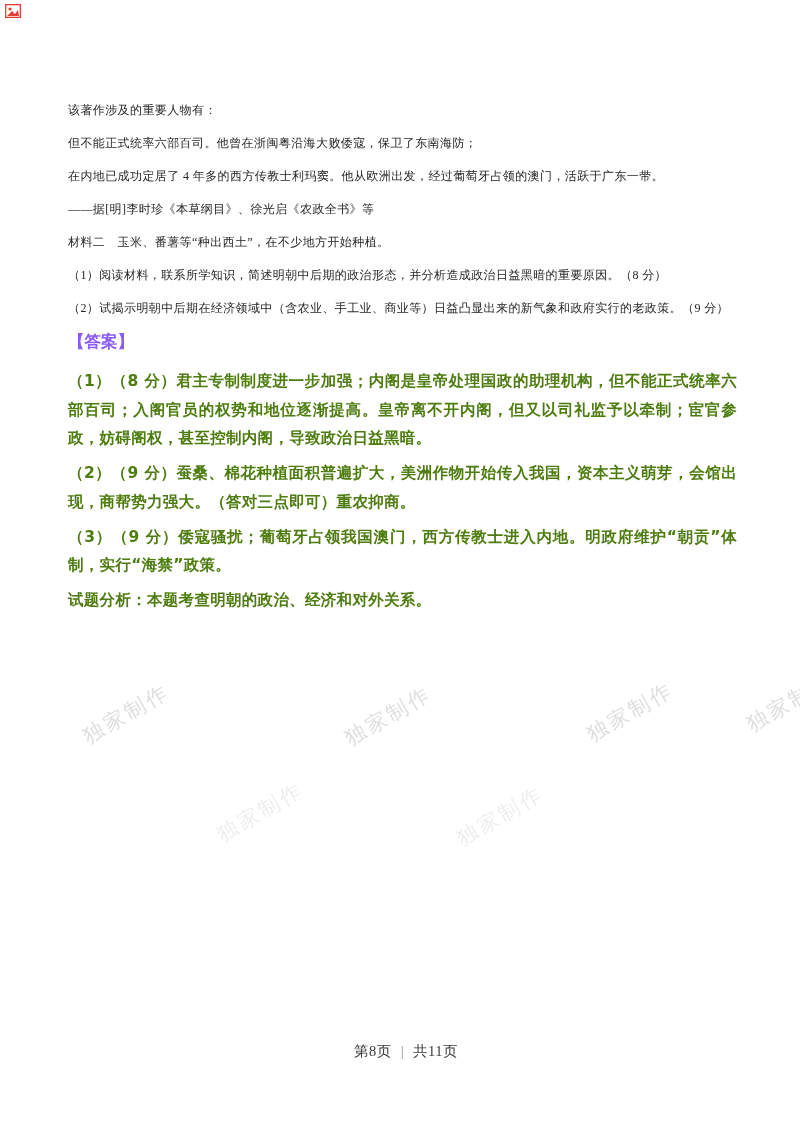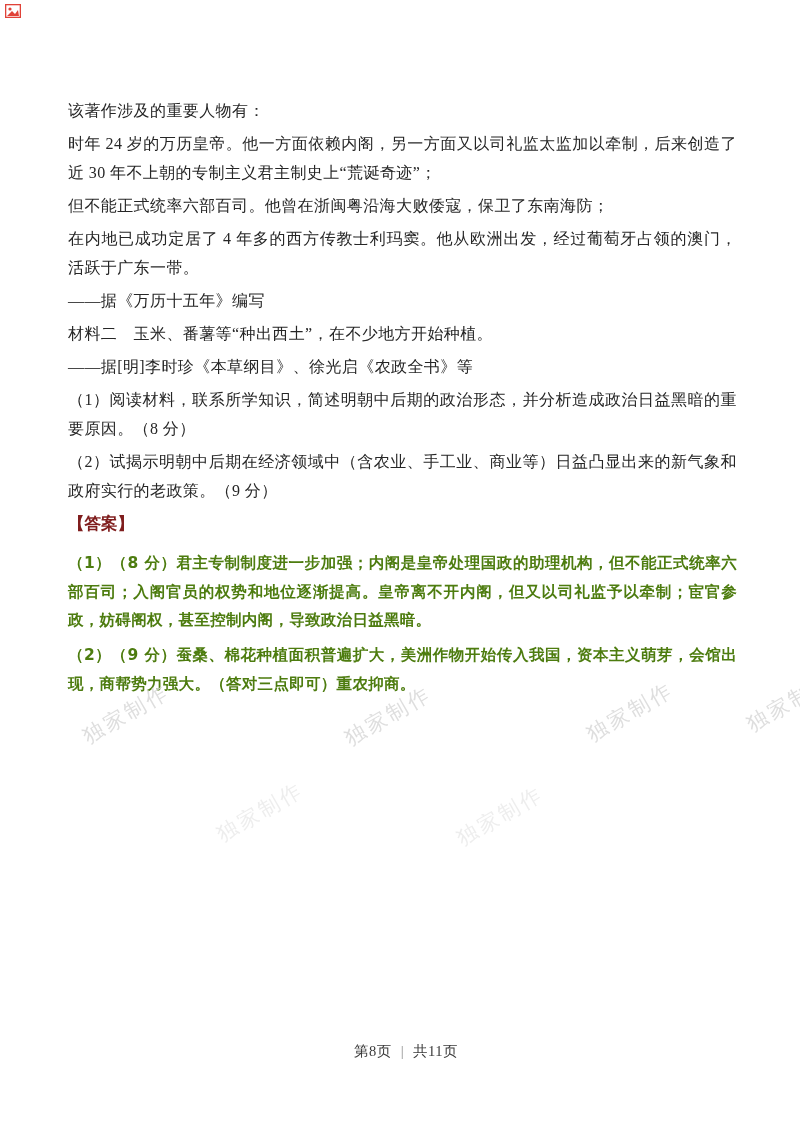--- a/index.html
+++ b/index.html
@@ -10,33 +10,33 @@
     overflow:hidden;
     font-family:"Liberation Serif","DejaVu Serif",serif;
   }
   .content{
     position:absolute;
     left:68px;top:96px;
     width:669px;
   }
   .para{
     margin:0 0 4px 0;
-    font-size:16px;
+    font-size:12px;
     line-height:29px;
     letter-spacing:0.4px;
     color:#262626;
     text-align:justify;
   }
   .ans-header{
     margin:0 0 11px 0;
     font-family:"DejaVu Sans","Liberation Sans",sans-serif;
     font-weight:bold;
     font-size:16.5px;
     line-height:29px;
-    color:#7f1d1d;
+    color:#8b5cf6;
   }
   .ans{
     margin:0 0 6px 0;
     font-family:"DejaVu Sans","Liberation Sans",sans-serif;
     font-weight:bold;
     font-size:15.5px;
     line-height:28.7px;
     letter-spacing:0.3px;
     color:#4d7c0f;
     text-align:justify;
@@ -83,33 +83,33 @@
 <div class="page">
 
   <svg class="broken-img" viewBox="0 0 16 14">
     <rect x="0.5" y="0.5" width="15" height="13" fill="none" stroke="#e04238" stroke-width="1.6"></rect>
     <circle cx="5" cy="5" r="1.6" fill="#e04238"></circle>
     <path d="M2 12 L7 7 L10 10 L13 6 L14 12 Z" fill="#e04238"></path>
   </svg>
 
   <div class="content">
     <p class="para">该著作涉及的重要人物有：</p>
-    <p class="para">时年 24 岁的万历皇帝。他一方面依赖内阁，另一方面又以司礼监太监加以牵制，后来创造了近 30 年不上朝的专制主义君主制史上“荒诞奇迹”；</p>
     <p class="para">但不能正式统率六部百司。他曾在浙闽粤沿海大败倭寇，保卫了东南海防；</p>
     <p class="para">在内地已成功定居了 4 年多的西方传教士利玛窦。他从欧洲出发，经过葡萄牙占领的澳门，活跃于广东一带。</p>
-    <p class="para">——据《万历十五年》编写</p>
+    <p class="para">——据[明]李时珍《本草纲目》、徐光启《农政全书》等</p>
     <p class="para">材料二　玉米、番薯等“种出西土”，在不少地方开始种植。</p>
-    <p class="para">——据[明]李时珍《本草纲目》、徐光启《农政全书》等</p>
     <p class="para">（1）阅读材料，联系所学知识，简述明朝中后期的政治形态，并分析造成政治日益黑暗的重要原因。（8 分）</p>
     <p class="para">（2）试揭示明朝中后期在经济领域中（含农业、手工业、商业等）日益凸显出来的新气象和政府实行的老政策。（9 分）</p>
 
     <p class="ans-header">【答案】</p>
     <p class="ans">（1）（8 分）君主专制制度进一步加强；内阁是皇帝处理国政的助理机构，但不能正式统率六部百司；入阁官员的权势和地位逐渐提高。皇帝离不开内阁，但又以司礼监予以牵制；宦官参政，妨碍阁权，甚至控制内阁，导致政治日益黑暗。</p>
     <p class="ans">（2）（9 分）蚕桑、棉花种植面积普遍扩大，美洲作物开始传入我国，资本主义萌芽，会馆出现，商帮势力强大。（答对三点即可）重农抑商。</p>
+    <p class="ans">（3）（9 分）倭寇骚扰；葡萄牙占领我国澳门，西方传教士进入内地。明政府维护“朝贡”体制，实行“海禁”政策。</p>
 
+    <p class="ans">试题分析：本题考查明朝的政治、经济和对外关系。</p>
   </div>
 
   <div class="watermark" style="left:78px;  top:700px;">独家制作</div>
   <div class="watermark" style="left:340px; top:702px;">独家制作</div>
   <div class="watermark" style="left:582px; top:698px;">独家制作</div>
   <div class="watermark" style="left:742px; top:688px;">独家制作</div>
   <div class="watermark faint" style="left:212px; top:798px;">独家制作</div>
   <div class="watermark faint" style="left:452px; top:802px;">独家制作</div>
 
   <div class="footer">

